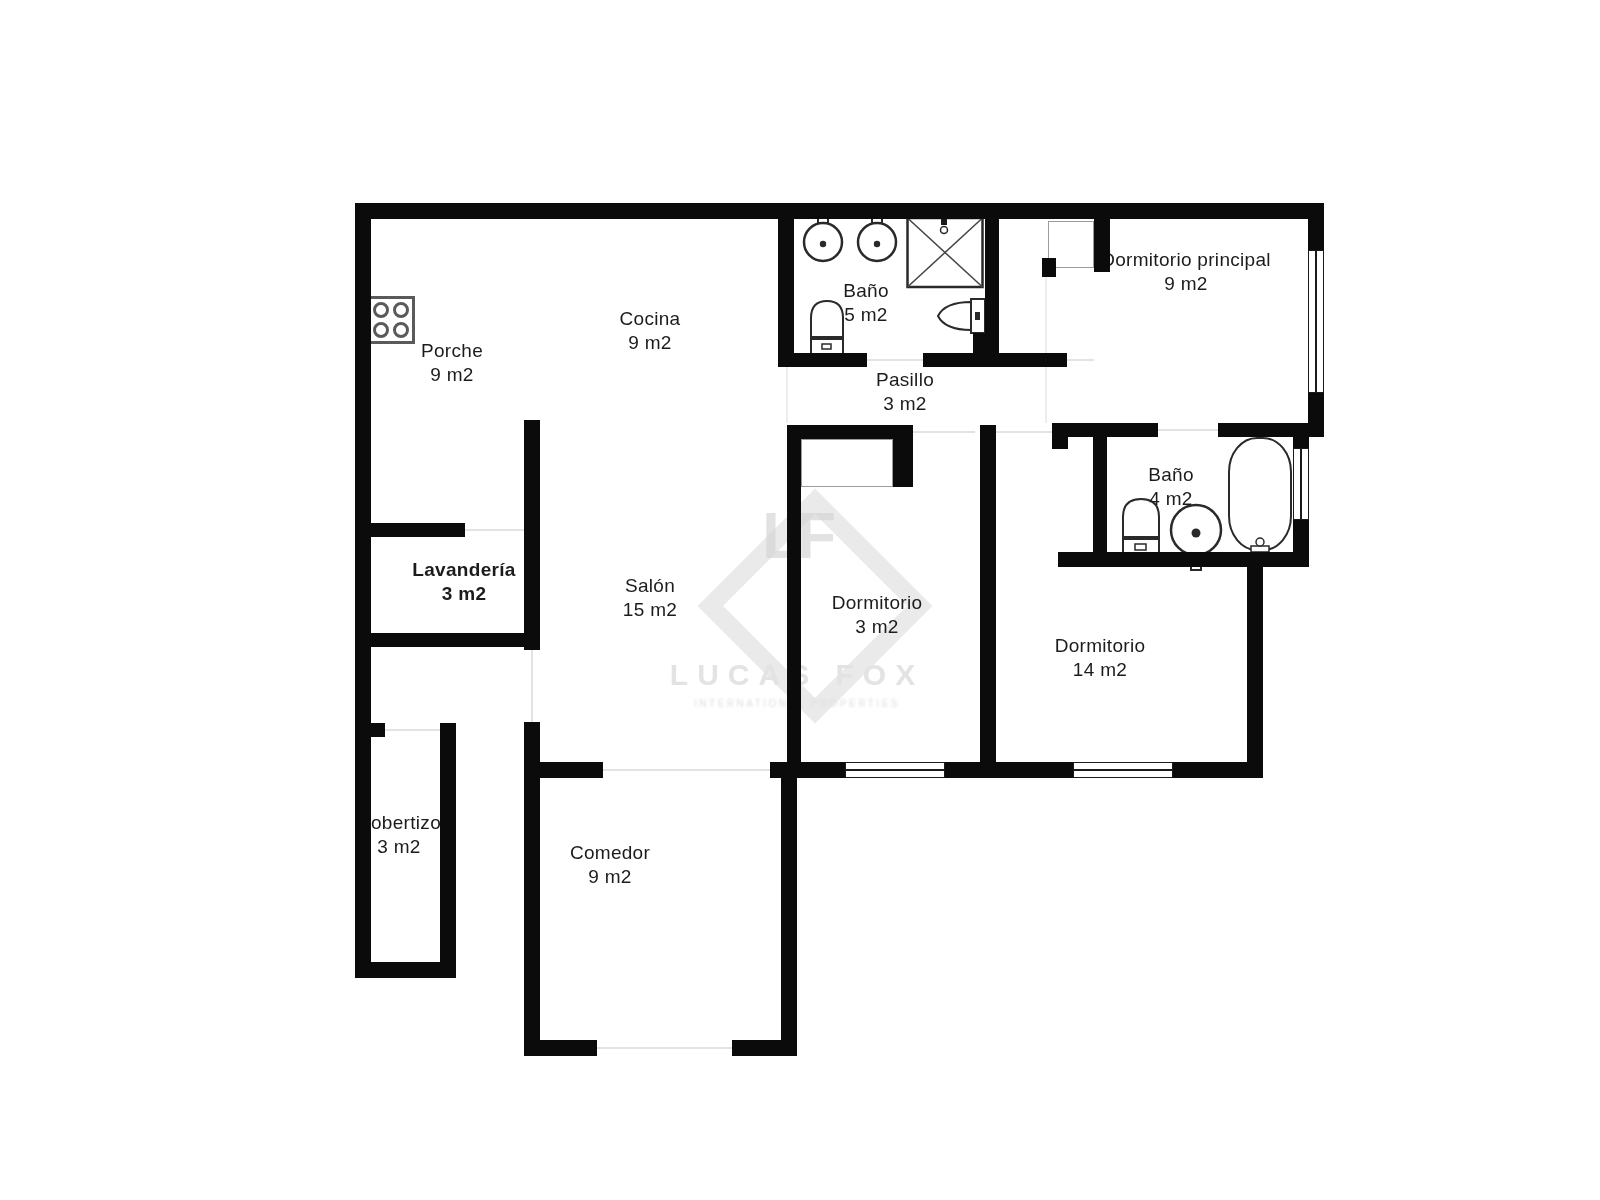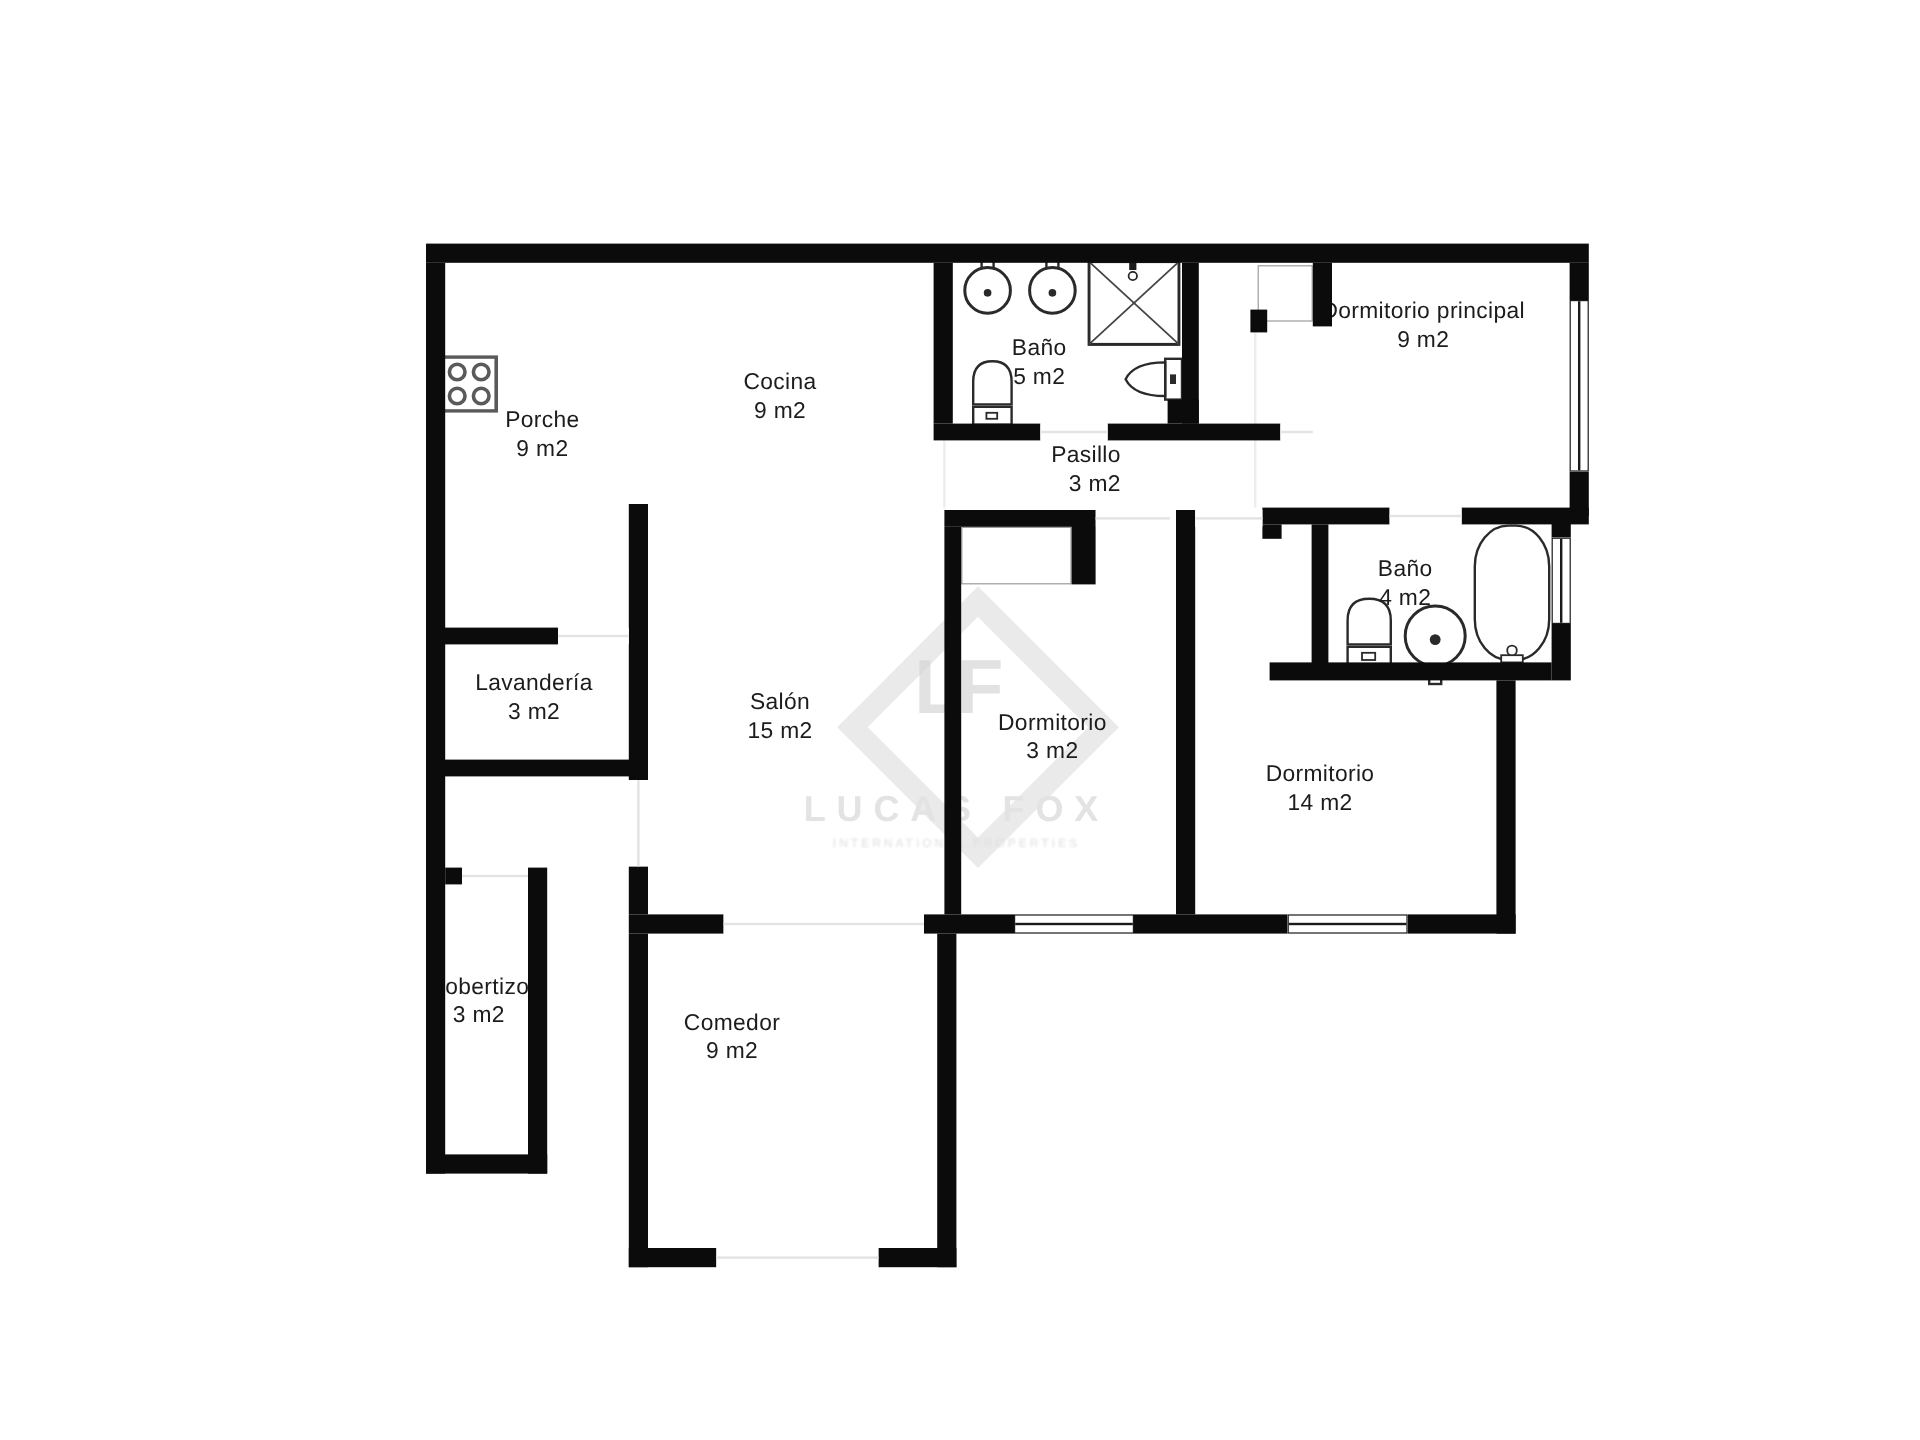--- a/index.html
+++ b/index.html
@@ -24,21 +24,21 @@
   
   .room-label{position:absolute;transform:translateX(-50%);text-align:center;z-index:8;
               font-size:19px;line-height:24px;font-weight:500;color:#1c1c1c;
               letter-spacing:.3px;white-space:nowrap;}
   
   .fixture{position:absolute;z-index:6;}
   
   .wm{position:absolute;z-index:1;}
   .wm-diamond{left:732px;top:523px;width:130px;height:130px;border:18px solid #d8d8d8;
               transform:rotate(45deg);opacity:.55;}
-  .wm-monogram{left:797px;top:572px;transform:translate(-50%,-50%);
+  .wm-monogram{left:797px;top:536px;transform:translate(-50%,-50%);
                font-size:64px;font-weight:700;color:#d6d6d6;letter-spacing:-4px;opacity:.7;}
   .wm-brand{left:797px;top:675px;transform:translate(-50%,-50%);
             font-size:30px;font-weight:600;color:#e3e3e3;letter-spacing:9px;white-space:nowrap;}
   .wm-tagline{left:797px;top:703px;transform:translate(-50%,-50%);
               font-size:10px;font-weight:400;color:#dedede;letter-spacing:2.5px;
               filter:blur(1px);white-space:nowrap;}
 </style>
 </head>
 <body>
 
@@ -173,33 +173,33 @@
     <div>9 m2</div>
   </div>
   <div class="room-label" style="left:650px;top:307px;">
     <div>Cocina</div>
     <div>9 m2</div>
   </div>
   <div class="room-label" style="left:866px;top:279px;">
     <div>Baño</div>
     <div>5 m2</div>
   </div>
-  <div class="room-label" style="left:905px;top:368px;text-align:right;">
+  <div class="room-label" style="left:905px;top:368px;">
     <div>Pasillo</div>
     <div>3 m2</div>
   </div>
   <div class="room-label" style="left:1186px;top:248px;">
     <div>Dormitorio principal</div>
     <div>9 m2</div>
   </div>
   <div class="room-label" style="left:1171px;top:463px;">
     <div>Baño</div>
     <div>4 m2</div>
   </div>
-  <div class="room-label" style="left:445px;top:558px;">
+  <div class="room-label" style="left:464px;top:558px;font-weight:bold;">
     <div>Lavandería</div>
     <div>3 m2</div>
   </div>
   <div class="room-label" style="left:650px;top:574px;">
     <div>Salón</div>
     <div>15 m2</div>
   </div>
   <div class="room-label" style="left:877px;top:591px;">
     <div>Dormitorio</div>
     <div>3 m2</div>

